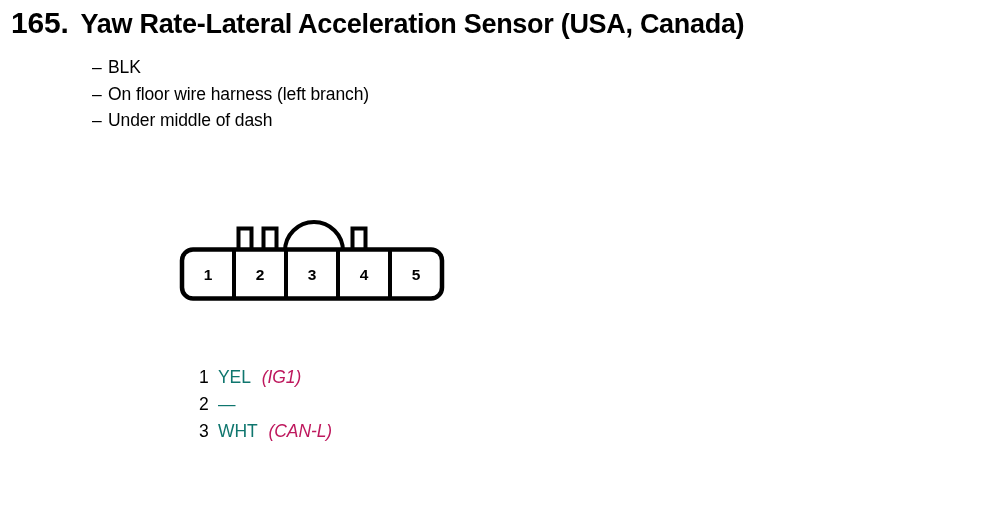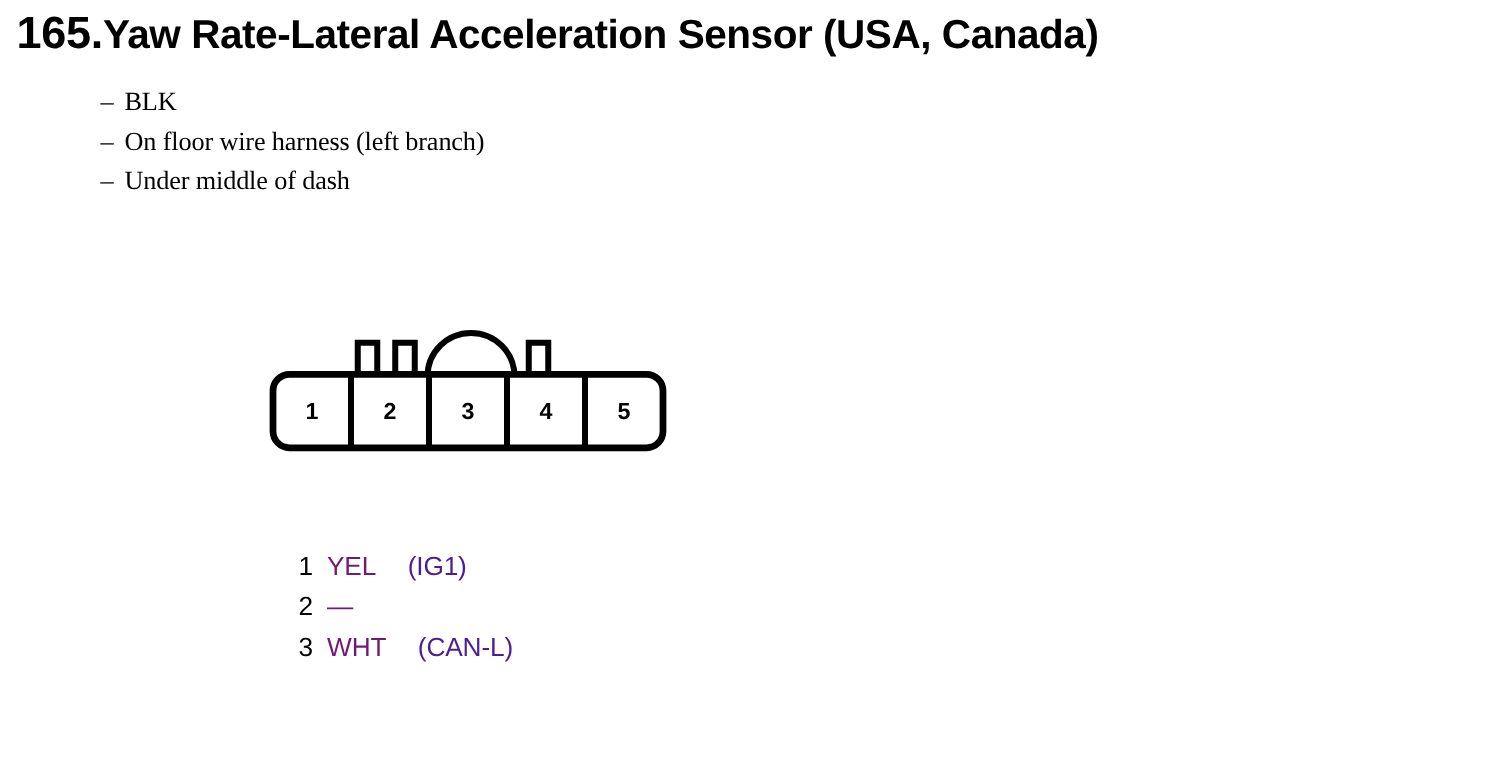--- a/index.html
+++ b/index.html
@@ -27,30 +27,29 @@
     white-space: nowrap;
   }
   .title-num {
     font-size: 30px;
     font-weight: bold;
     letter-spacing: -0.2px;
   }
   .title-text {
     font-size: 27px;
     font-weight: bold;
-    margin-left: 0;
+    margin-left: 12px;
     letter-spacing: -0.3px;
   }
 
   
   .bullets {
     position: absolute;
-    left: 67px;
+    left: 92px;
     top: 54px;
-    font-family: Liberation Serif, serif;
   }
   .bullet-line {
     font-size: 17.5px;
     line-height: 26.5px;
     white-space: nowrap;
     letter-spacing: -0.1px;
   }
   .bullet-dash {
     display: inline-block;
     width: 16px;
@@ -86,25 +85,26 @@
     font-size: 17.5px;
     line-height: 27px;
     white-space: nowrap;
     letter-spacing: -0.1px;
   }
   .pin-no {
     display: inline-block;
     width: 19px;
   }
   .pin-color {
-    color: #701a75;
+    color: #0f766e;
   }
   .pin-signal {
-    color: #4c1d95;
-    margin-left: 21px;
+    color: #be185d;
+    margin-left: 11px;
+    font-style: italic;
   }
 </style>
 </head>
 <body>
 
 <div class="title-row">
   <span class="title-num">165.</span>
   <span class="title-text">Yaw Rate-Lateral Acceleration Sensor (USA, Canada)</span>
 </div>
 

